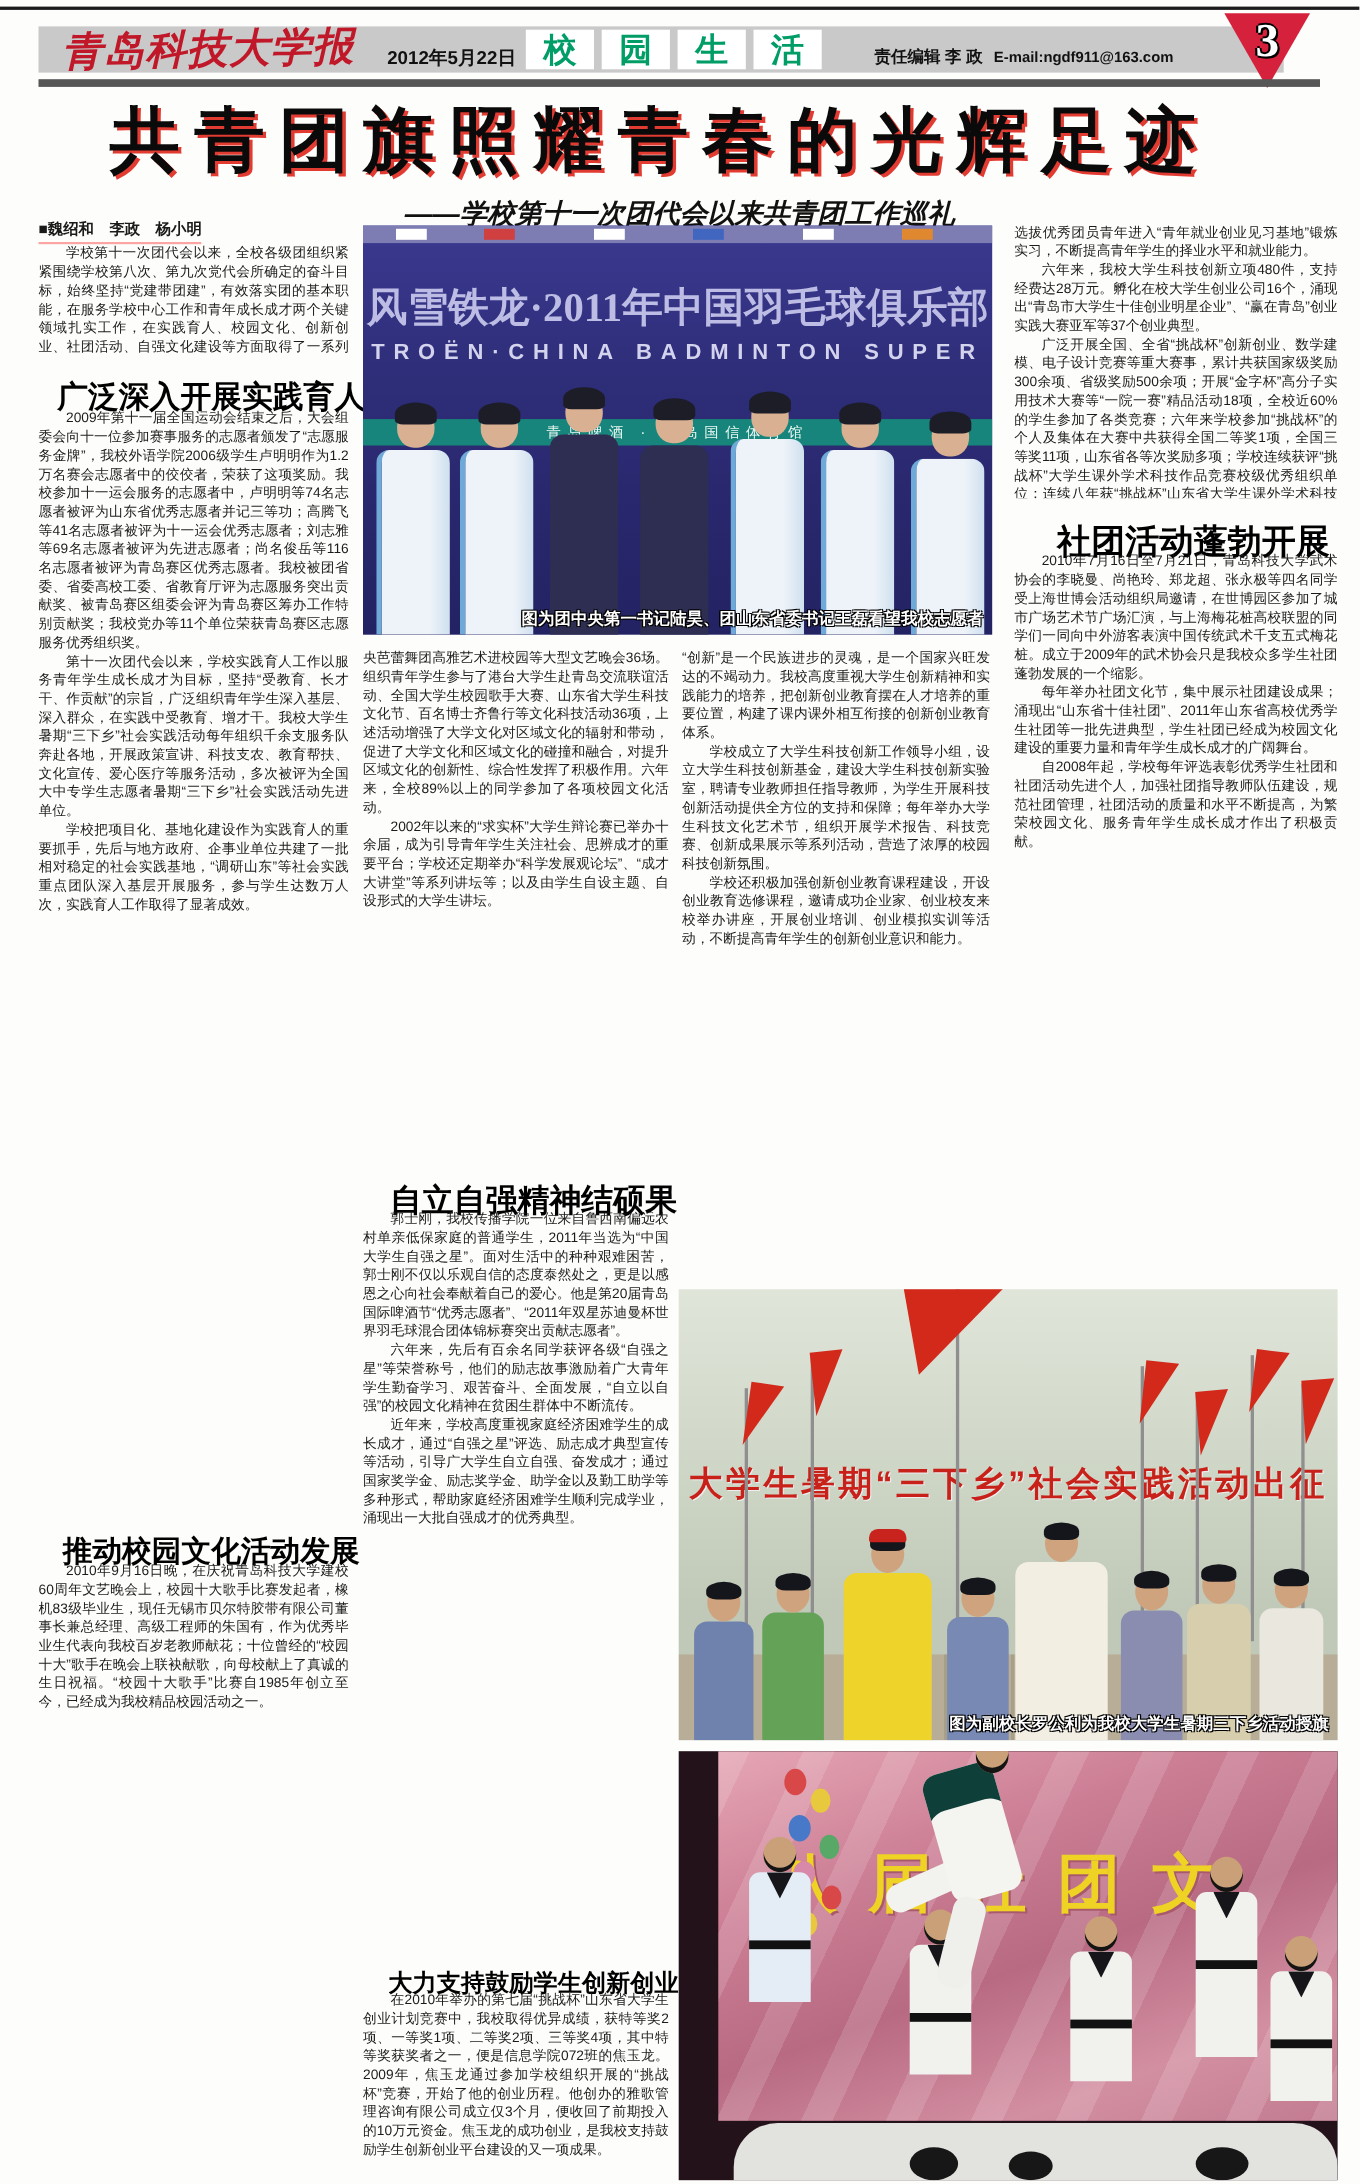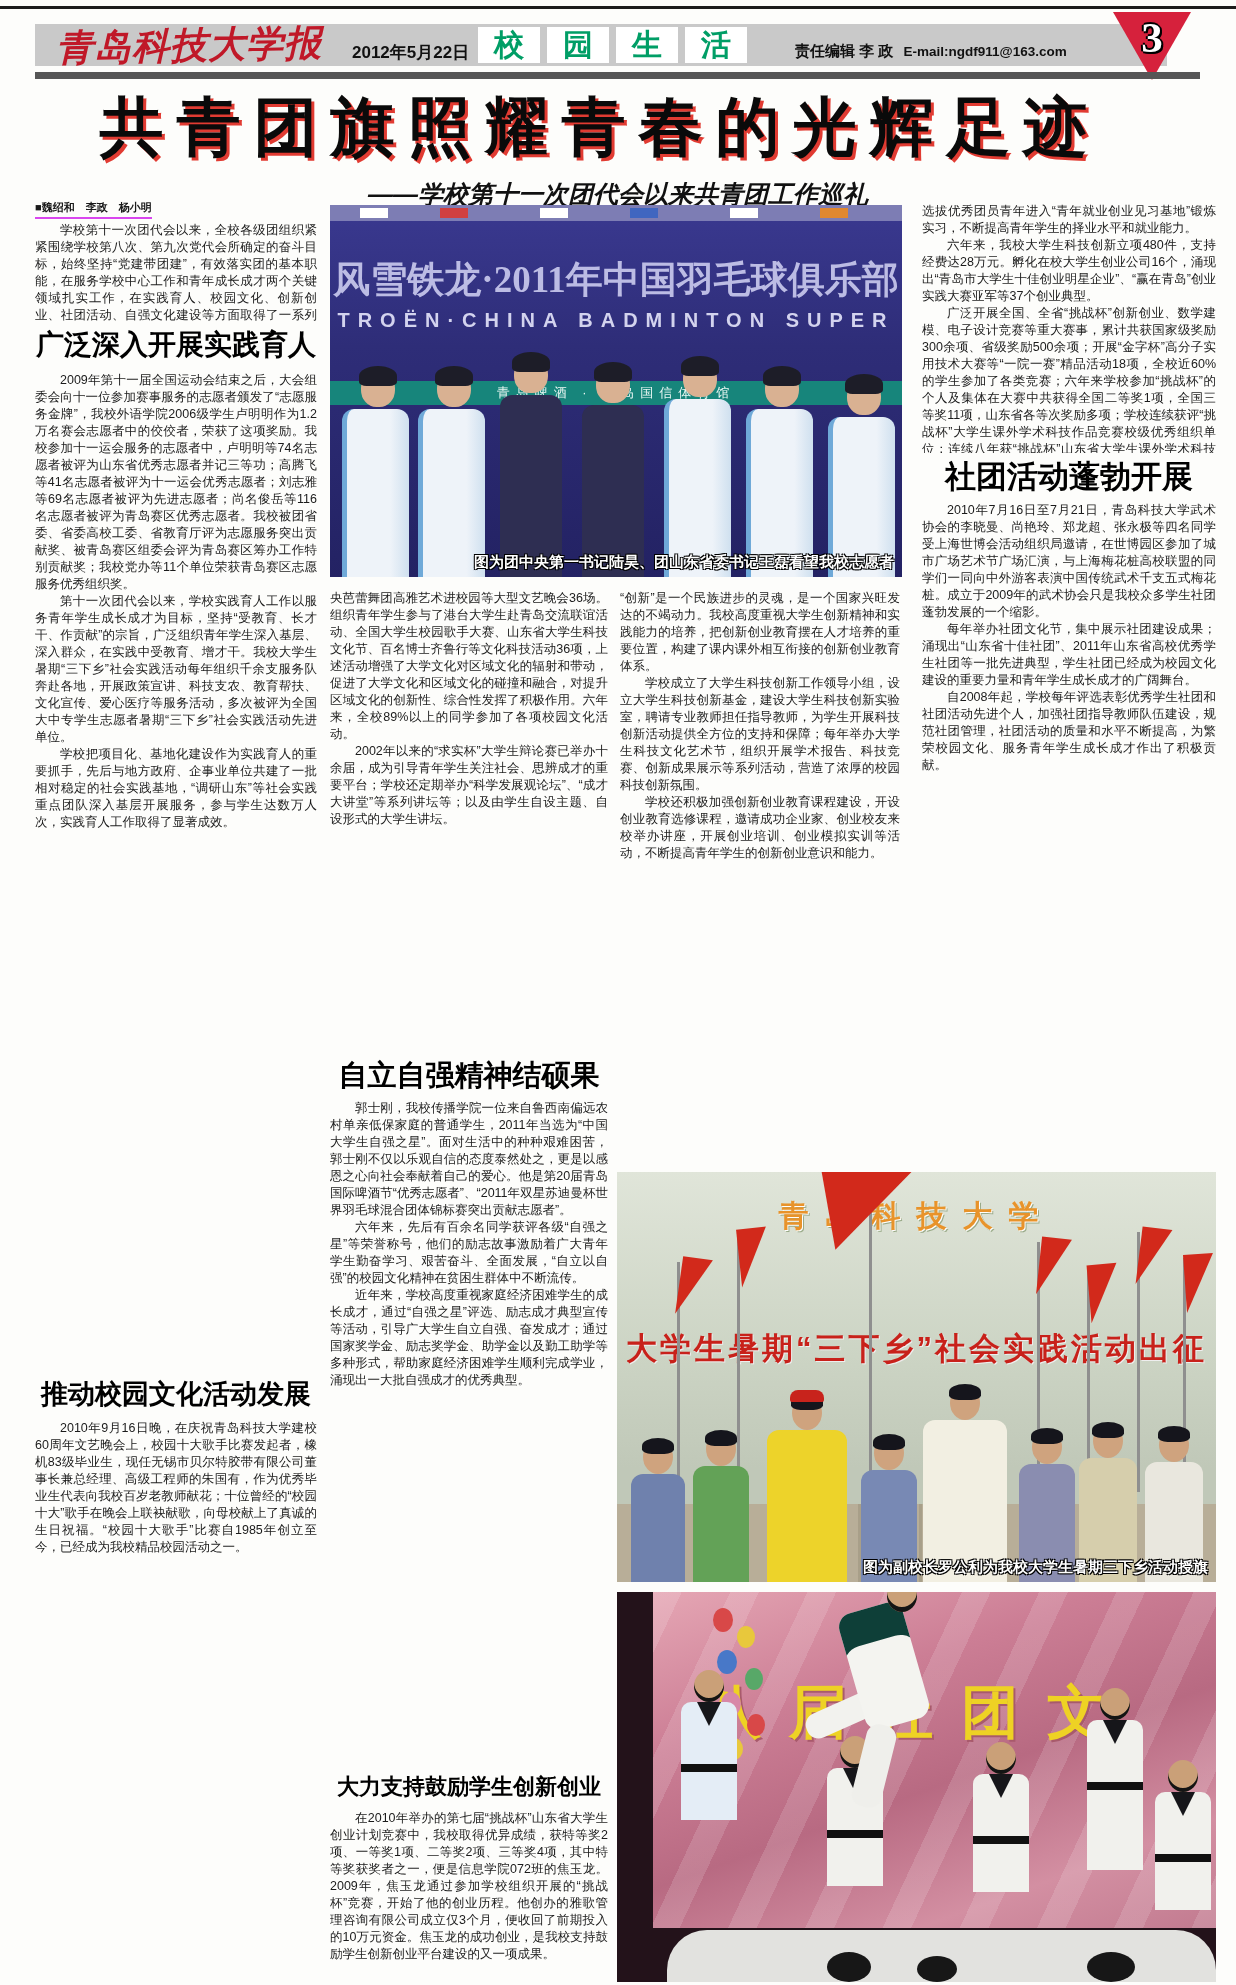--- a/index.html
+++ b/index.html
@@ -13,26 +13,26 @@
   #section-boxes{left:478px;top:27px;display:flex;gap:7px;}
   .sbox{width:62px;height:36px;background:#ffffff;color:#009e66;font-weight:900;font-size:30px;display:flex;align-items:center;justify-content:center;}
   #editor-line{left:795px;top:42px;font-size:15px;font-weight:bold;color:#111;white-space:nowrap;}
   #editor-line .email{font-size:13.5px;margin-left:6px;}
   #page-triangle{left:1113px;top:12px;width:0;height:0;border-left:39px solid transparent;border-right:39px solid transparent;border-top:68px solid #d6213c;}
   #page-number{left:1113px;top:13px;width:78px;text-align:center;font-size:43px;font-weight:900;color:#ffffff;font-family:"Liberation Serif",serif;text-shadow:-2px 0 0 #000,2px 0 0 #000,0 2px 0 #000,0 -2px 0 #000,2px 2px 0 #000;}
   #bandrule{left:35px;top:72px;width:1165px;height:7px;background:#565656;}
   
   #headline{left:60px;top:84px;width:1080px;text-align:center;font-size:64px;font-weight:900;letter-spacing:13px;color:#0a0a0a;text-shadow:3px 3px 0 rgba(222,38,28,.9);white-space:nowrap;}
   #subtitle{left:0;top:178px;width:1236px;text-align:center;font-size:25px;font-weight:bold;color:#111;font-style:italic;}
-  #byline{left:35px;top:200px;font-size:11px;font-weight:bold;border-bottom:2px solid #d946ef;padding-bottom:2px;}
+  #byline{left:35px;top:200px;font-size:14px;font-weight:bold;border-bottom:2px solid #fca5a5;padding-bottom:2px;}
   
   .col{position:absolute;font-size:12.5px;line-height:17px;text-align:justify;overflow:hidden;color:#1b1b1b;}
   .para{margin:0;text-indent:2em;}
   .para.cont{text-indent:0;}
-  .sec-head{position:absolute;font-family:"Liberation Serif",serif;font-weight:900;text-align:center;color:#000;margin:0;white-space:nowrap;}
+  .sec-head{position:absolute;font-family:"Liberation Serif",serif;font-weight:900;text-align:center;color:#000;margin:16px;white-space:nowrap;}
   #h-sec1{left:35px;top:326px;width:282px;font-size:28px;}
   #h-sec5{left:35px;top:1376px;width:282px;font-size:27px;}
   #h-sec3{left:330px;top:1056px;width:278px;font-size:29px;}
   #h-sec4{left:330px;top:1772px;width:278px;font-size:22px;}
   #h-sec2{left:922px;top:456px;width:294px;font-size:31px;}
   #intro{left:35px;top:222px;width:282px;height:102px;}
   #left-t1{left:35px;top:372px;width:282px;height:1000px;}
   #left-t2{left:35px;top:1420px;width:282px;height:560px;}
   #colA-t1{left:330px;top:590px;width:278px;height:462px;}
   #colA-t2{left:330px;top:1100px;width:278px;height:668px;}
@@ -187,21 +187,20 @@
       </div>
     <div class="person pw" style="left:498px;height:160px">
         <div class="head"></div>
       </div>
   </div>
   <div class="photo-cap">图为团中央第一书记陆昊、团山东省委书记王磊看望我校志愿者</div>
 </div>
 
 <div class="photo" id="photo2">
   <div class="p2-ground"></div>
-  <div class="p2-title">青岛科技大学</div>
   <div class="p2-slogan">大学生暑期“三下乡”社会实践活动出征</div>
   <div>
     <span class="pole" style="left:60px;top:90px;height:230px"></span>
       <span class="flag" style="left:62px;top:86px;transform:rotate(8deg)"></span>
     <span class="pole" style="left:120px;top:60px;height:260px"></span>
       <span class="flag" style="left:122px;top:56px;transform:rotate(-6deg)"></span>
     <span class="pole" style="left:252px;top:-6px;height:330px"></span>
       <span class="flag" style="left:210px;top:-18px;border-top-width:86px;border-right-width:120px;transform:rotate(-10deg)"></span>
     <span class="pole" style="left:420px;top:70px;height:250px"></span>
       <span class="flag" style="left:422px;top:66px;transform:rotate(6deg)"></span>

